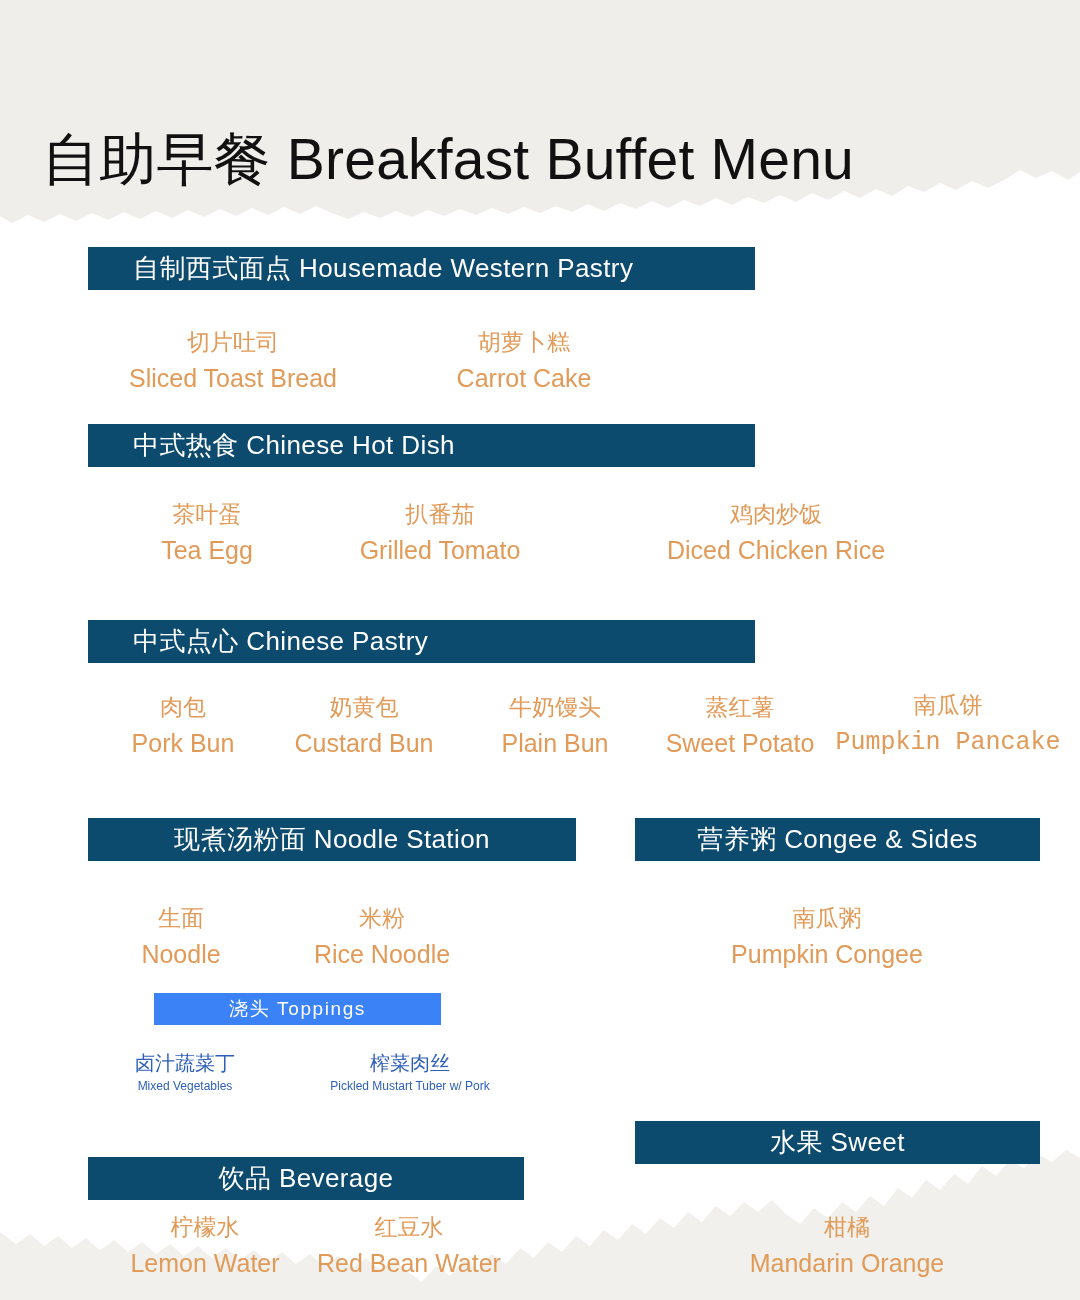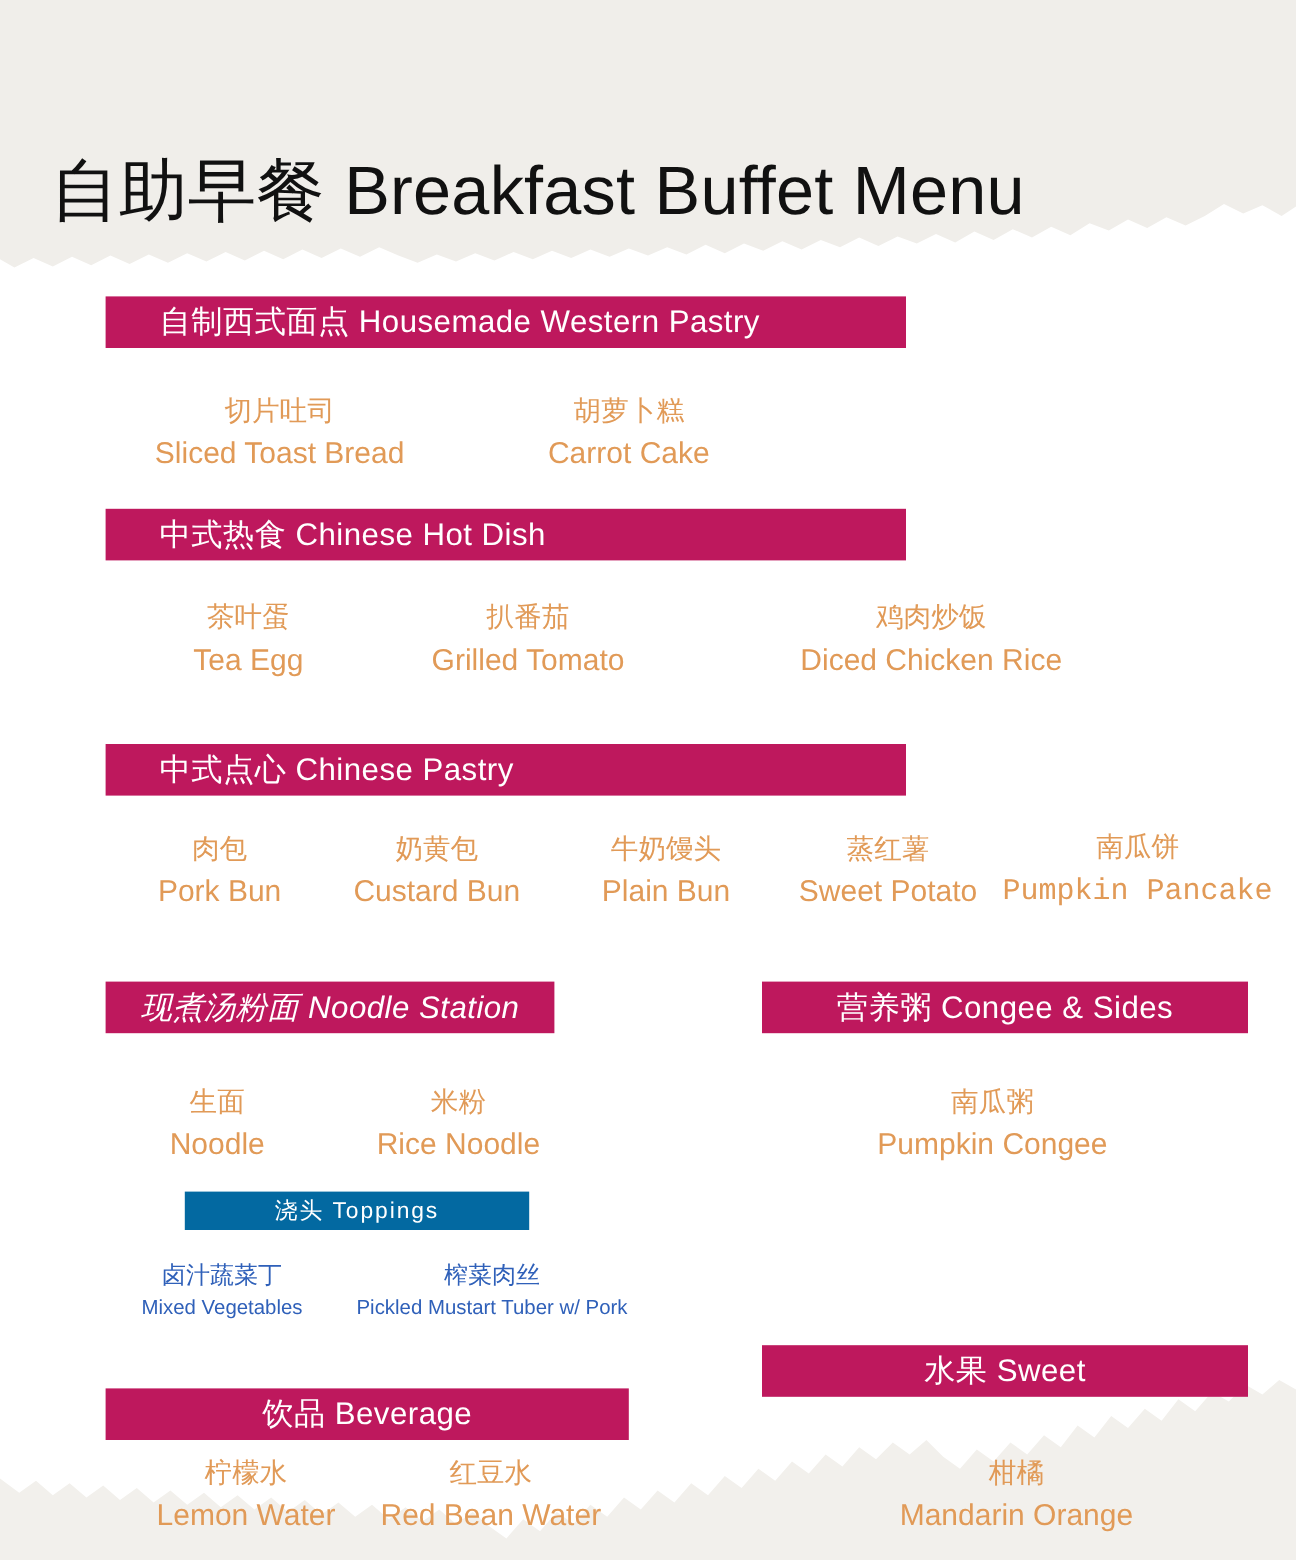--- a/index.html
+++ b/index.html
@@ -50,38 +50,38 @@
   .sheet {
     position: absolute;
     left: 0; top: 0;
     width: 1080px;
     height: 1300px;
     z-index: 4;
   }
 
   .bar {
     position: absolute;
-    background: #be185d;
+    background: #0c4a6e;
     display: flex;
     align-items: center;
     box-sizing: border-box;
     height: 43px;
   }
   .bar.left-align { justify-content: flex-start; padding-left: 45px; }
   .bar.center-align { justify-content: center; }
   .bar-label {
     color: #ffffff;
     font-size: 26px;
     font-weight: 400;
     letter-spacing: 0.4px;
     white-space: nowrap;
   }
 
   .bar.toppings {
-    background: #0369a1;
+    background: #3b82f6;
     height: 32px;
   }
   .bar.toppings .bar-label {
     font-size: 19px;
     letter-spacing: 1.6px;
   }
 
   .item {
     position: absolute;
     text-align: center;
@@ -97,21 +97,21 @@
   .item .en {
     font-size: 25px;
     line-height: 1.45;
     display: block;
   }
 
   .item.topping {
     color: #2f60b9;
   }
   .item.topping .cn { font-size: 20px; line-height: 1.45; }
-  .item.topping .en { font-size: 17px; line-height: 1.4; }
+  .item.topping .en { font-size: 12px; line-height: 1.4; }
 </style>
 </head>
 <body>
 
 <svg class="torn-top" viewBox="0 0 1080 230" preserveAspectRatio="none">
   <path d="M0,0 L1080,0 L1080,172 L1068,180 L1052,171 L1036,178 L1020,170 L1004,180 L988,188 L972,181
            L956,190 L940,183 L924,192 L908,186 L892,196 L876,189 L860,198 L844,191 L828,200 L812,193
            L796,202 L780,195 L764,203 L748,197 L732,205 L716,198 L700,206 L684,200 L668,208 L652,201
            L636,209 L620,203 L604,211 L588,204 L572,212 L556,206 L540,213 L524,207 L508,214 L492,208
            L476,215 L460,209 L444,216 L428,210 L412,217 L396,211 L380,218 L364,212 L348,219 L332,213
@@ -179,21 +179,21 @@
   </div>
   <div class="item" style="left:740px; top:690px;">
     <span class="cn">蒸红薯</span>
     <span class="en">Sweet Potato</span>
   </div>
   <div class="item" style="left:948px; top:690px;font-family:Liberation Mono, monospace;">
     <span class="cn">南瓜饼</span>
     <span class="en">Pumpkin Pancake</span>
   </div>
 
-  <div class="bar center-align" style="left:88px; top:818px; width:374px;font-style:italic;">
+  <div class="bar center-align" style="left:88px; top:818px; width:488px;">
     <span class="bar-label">现煮汤粉面  Noodle Station</span>
   </div>
   <div class="item" style="left:181px; top:901px;">
     <span class="cn">生面</span>
     <span class="en">Noodle</span>
   </div>
   <div class="item" style="left:382px; top:901px;">
     <span class="cn">米粉</span>
     <span class="en">Rice Noodle</span>
   </div>

